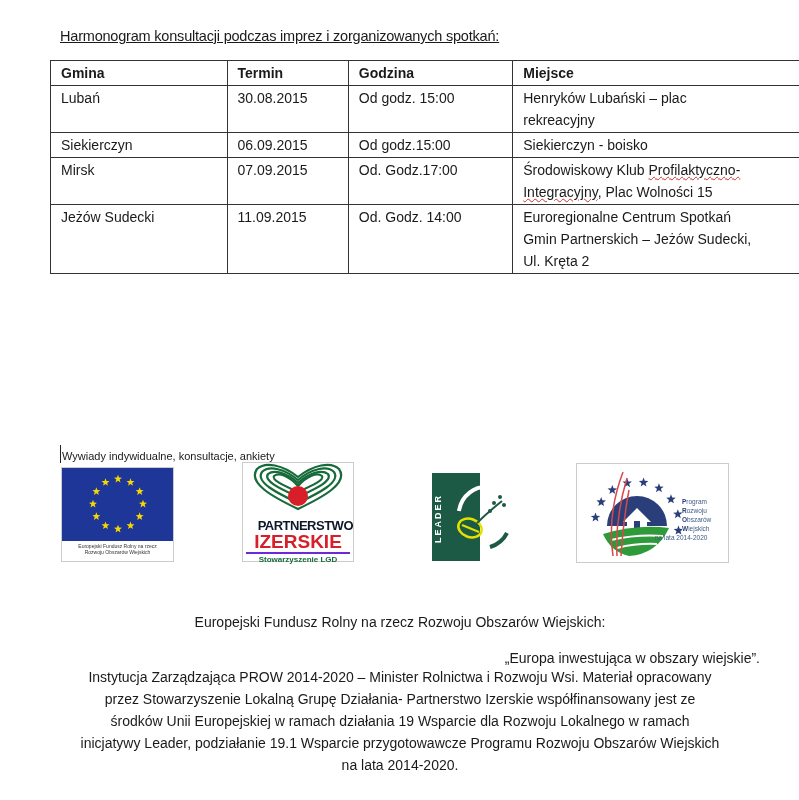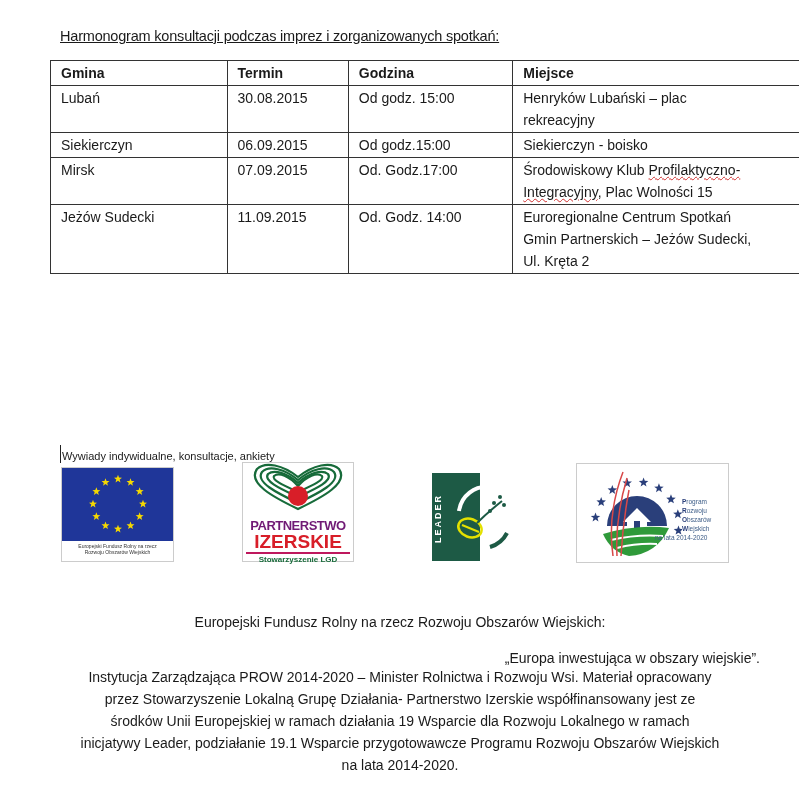--- a/index.html
+++ b/index.html
@@ -14,23 +14,23 @@
   table.sched th { font-weight:bold; }
   .col1 { width:131px; } .col2 { width:90px; } .col3 { width:122px; } .col4 { width:241px; }
   .wavy { text-decoration:underline wavy #d03030; text-decoration-thickness:1px; }
   .subhead { position:absolute; left:60px; top:428px; font-size:11px;margin-top:17px; }
   .caret { display:inline-block; width:1px; height:18px; background:#222; vertical-align:-3px; margin-right:1px; }
   .logo { position:absolute; }
   .eu { left:61px; top:467px; width:111px; height:93px; border:1px solid #ccc; background:#fff; }
   .eu .flag { width:111px; height:73px; background:#1f3699; position:relative; }
   .eu .cap { font-size:5px; text-align:center; color:#333; line-height:6px; padding-top:2px; }
   .pi { left:242px; top:462px; width:110px; height:98px; border:1px solid #ccc; background:#fff; text-align:center; }
-  .pi .t1 { color:#701a75; font-weight:bold; font-size:13px; letter-spacing:-0.5px; margin-top:0px; line-height:14px; }
+  .pi .t1 { color:#0f172a; font-weight:bold; font-size:13px; letter-spacing:-0.5px; margin-top:0px; line-height:14px;text-align:right; }
   .pi .t2 { color:#d81e28; font-weight:bold; font-size:19px; letter-spacing:0px; line-height:18px; }
-  .pi .t3 { color:#176b3a; font-weight:bold; font-size:8px; border-top:2px solid #be185d; margin:1px 3px 0 3px; line-height:11px; }
+  .pi .t3 { color:#176b3a; font-weight:bold; font-size:8px; border-top:2px solid #6d28d9; margin:1px 3px 0 3px; line-height:11px; }
   .leader { left:432px; top:473px; width:90px; height:88px; background:#1d5a45; }
   .leader .white { position:absolute; left:48px; top:0; width:42px; height:88px; background:#fff; }
   .leader .txt { position:absolute; left:1px; top:8px; width:14px; color:#fff; font-size:9px; font-weight:bold;
                  writing-mode:vertical-rl; transform:rotate(180deg); letter-spacing:2px; height:75px; text-align:center; }
   .prow { left:576px; top:463px; width:151px; height:98px; border:1px solid #ccc; background:#fff; }
   .prow .ptxt { position:absolute; left:105px; top:33px; font-size:6.5px; color:#3b5b86; line-height:9px; }
   .prow .ptxt b { color:#2a3f7a; }
   .prow .years { position:absolute; left:78px; top:70px; font-size:6.5px; color:#3b5b86; }
   .footer { position:absolute; left:40px; width:720px; text-align:center; font-size:14px; line-height:22px; }
   .f1 { top:611px; } .f2 { top:647px;text-align:right; } .f3 { top:666px; }

